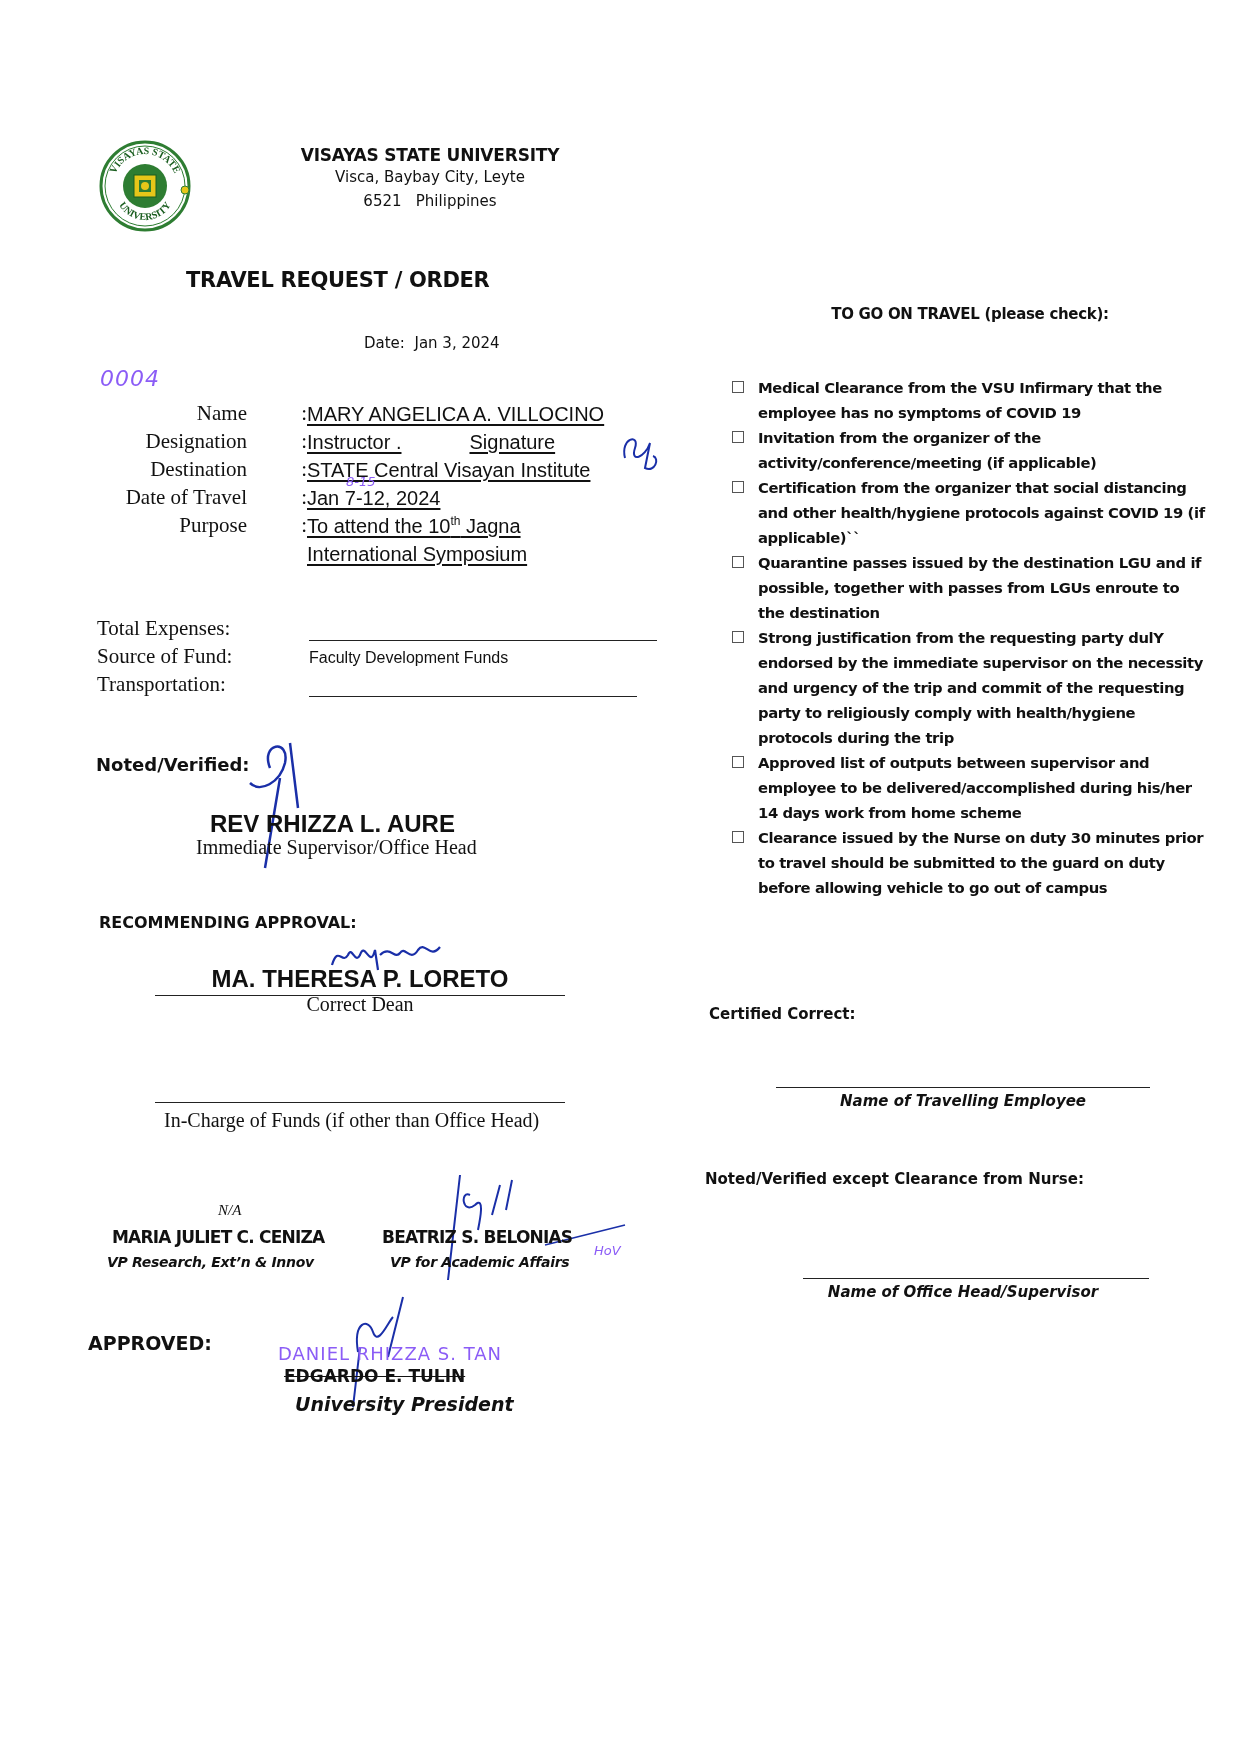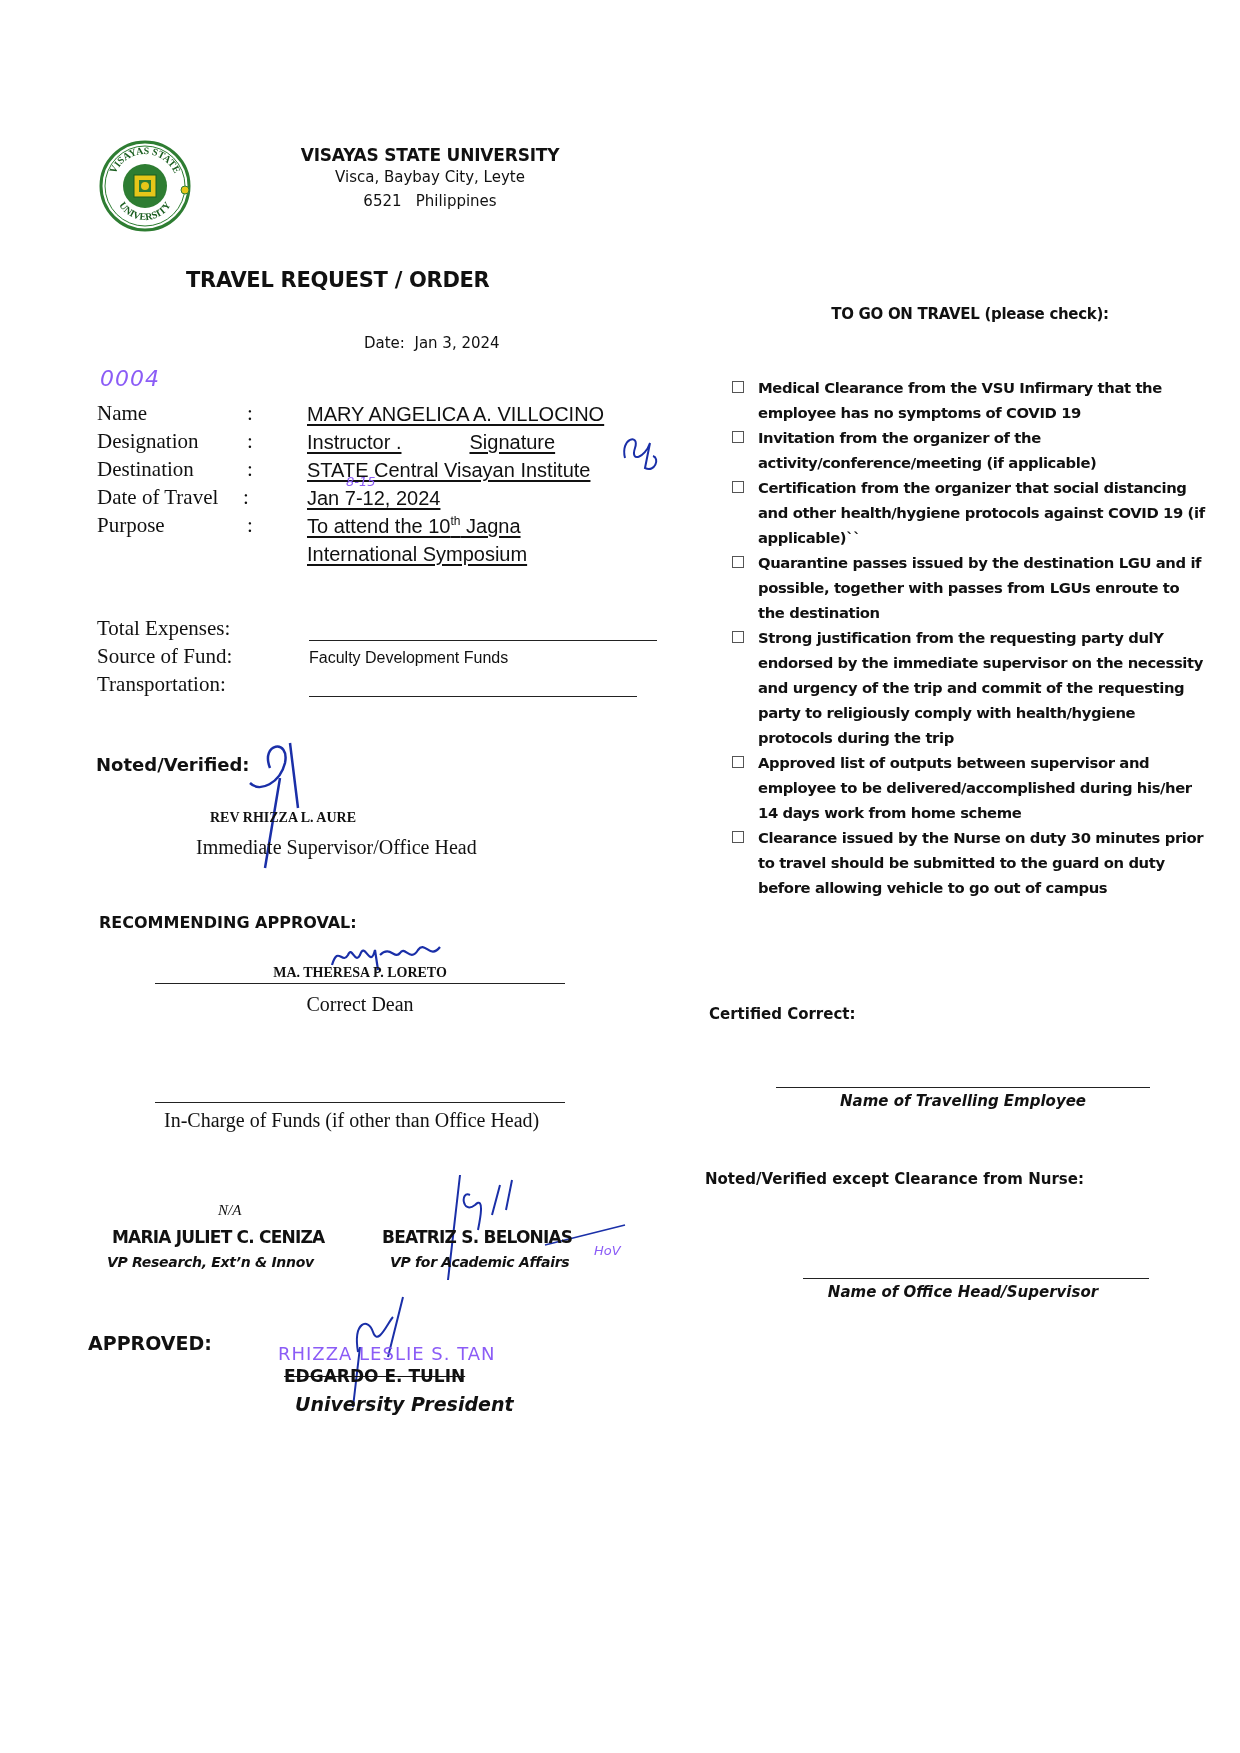--- a/index.html
+++ b/index.html
@@ -15,36 +15,36 @@
     .logo { left: 99px; top: 140px; width: 92px; height: 92px; }
     .uni-block { left: 270px; top: 145px; width: 320px; text-align: center; }
     .uni-name { font-family: "DejaVu Sans", sans-serif; font-weight: bold; font-size: 17px; letter-spacing: -0.2px; }
     .uni-addr { font-family: "DejaVu Sans", sans-serif; font-size: 15px; line-height: 24px; }
     .form-title { left: 186px; top: 268px; font-family: "DejaVu Sans", sans-serif; font-weight: bold; font-size: 21px; letter-spacing: -0.3px; }
     .date { left: 364px; top: 334px; font-family: "DejaVu Sans", sans-serif; font-size: 15px; }
     .control-no { left: 100px; top: 366px; font-size: 22px; letter-spacing: 1px; font-style: italic; }
 
     
     .fields { left: 97px; top: 398px; }
-    .frow { display: flex; height: 28px; align-items: flex-end; }
+    .frow { display: flex; height: 28px; align-items: flex-end; text-align: right; }
     .flabel { width: 150px; font-family: "Liberation Serif", serif; font-size: 21px; }
     .fcolon { width: 60px; font-family: "Liberation Serif", serif; font-size: 21px; }
     .fval { font-family: "Liberation Sans", sans-serif; font-size: 20px; text-decoration: underline; text-underline-offset: 3px; }
     .sigword { margin-left: 68px; }
     .sig-blank { display: inline-block; width: 10px; }
 
     .exp { left: 97px; top: 613px; }
     .erow { display: flex; height: 28px; align-items: flex-end; }
     .elabel { width: 212px; font-family: "Liberation Serif", serif; font-size: 21px; }
     .eline { border-bottom: 1.5px solid #222; width: 348px; height: 20px; }
     .eval { font-family: "Liberation Sans", sans-serif; font-size: 16px; padding-bottom: 2px; }
 
     
     .noted { left: 96px; top: 754px; font-family: "DejaVu Sans", sans-serif; font-weight: bold; font-size: 18px; }
-    .sig-name-serif { font-family: Liberation Serif, serif; font-weight: bold; font-size: 14px; }
+    .sig-name-serif { font-family: Liberation Sans, sans-serif; font-weight: bold; font-size: 24px; }
     .sig-title-serif { font-family: "Liberation Serif", serif; font-size: 20px; }
     .aure { left: 210px; top: 810px; }
     .aure-title { left: 196px; top: 836px; }
     .recom { left: 99px; top: 913px; font-family: "DejaVu Sans", sans-serif; font-weight: bold; font-size: 16px; }
     .loreto { left: 155px; top: 965px; width: 410px; text-align: center; border-bottom: 1.5px solid #222; padding-bottom: 2px; }
     .dean { left: 155px; top: 993px; width: 410px; text-align: center; }
     .funds-line { left: 155px; top: 1102px; width: 410px; border-bottom: 1.5px solid #222; }
     .funds-label { left: 164px; top: 1107px; width: 420px; font-family: "Liberation Serif", serif; font-size: 20px; line-height: 26px; }
 
     .na { left: 218px; top: 1202px; font-family: "Liberation Serif", serif; font-style: italic; font-size: 15px; }
@@ -196,21 +196,21 @@
   <path d="M115,75 L195,55" fill="none" stroke="#1a2fa8" stroke-width="1.5"></path>
 </svg>
 <div class="abs vp-name belonias">BEATRIZ S. BELONIAS</div>
 <div class="abs vp-title belonias-t">VP for Academic Affairs</div>
 <div class="abs pen" style="left:594px;top:1243px;font-size:13px;font-style:italic;">HoV</div>
 
 <div class="abs approved">APPROVED:</div>
 <svg class="ink" style="left:318px;top:1292px;" width="130" height="120">
   <path d="M40,60 C35,30 50,25 55,40 C60,55 70,30 75,25 M85,5 L70,65 M42,55 L35,115" fill="none" stroke="#1a2fa8" stroke-width="2"></path>
 </svg>
-<div class="abs pen tan-hand">RHIZZA LESLIE S. TAN</div>
+<div class="abs pen tan-hand">DANIEL RHIZZA S. TAN</div>
 <div class="abs tulin">EDGARDO E. TULIN</div>
 <div class="abs president">University President</div>
 
 <div class="abs chk-title">
   <div>TO GO ON TRAVEL (please check):</div>
 </div>
 
 <ul class="abs checklist">
   <li class="chk-item">
     <span class="chk-box"></span>

